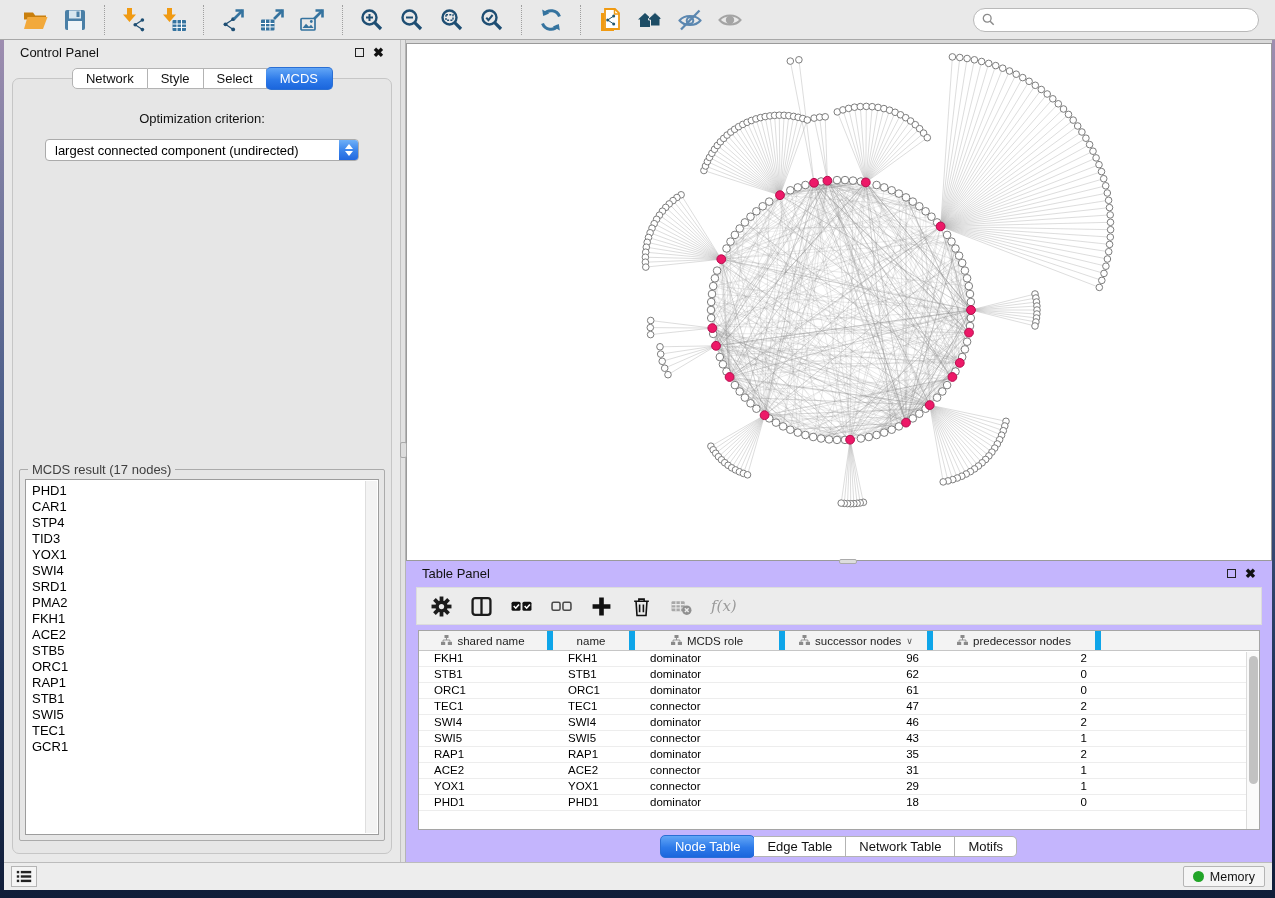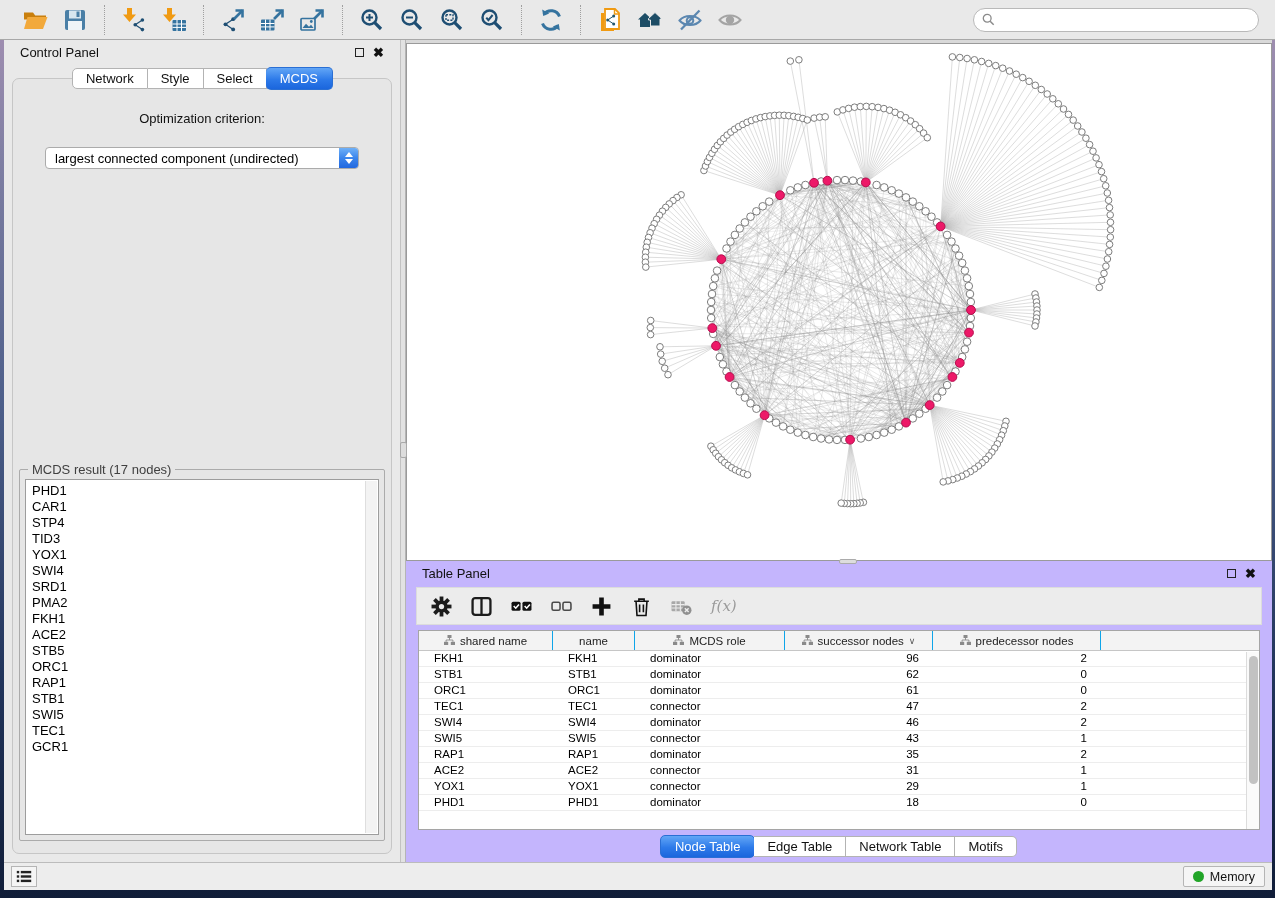--- a/index.html
+++ b/index.html
@@ -41,21 +41,21 @@
   .seg { background:#fff; border:1px solid #b3b3b3; border-left:none; font-size:13px;
     padding:2px 13px; color:#111; cursor:default; line-height:15px; }
   .seg:first-child { border-left:1px solid #b3b3b3; border-radius:5px 0 0 5px; }
   .seg:last-child { border-radius:0 5px 5px 0; }
   .seg.active { background:linear-gradient(180deg,#62a6f6 0%,#2d7ae9 55%,#1b66dd 100%);
     color:#fff; border-color:#2a6fd4; border-radius:5px; margin:-1px -1px; padding:3px 14px; }
   .cp-body { flex:1; margin:0 8px 8px; margin-top:-11px; background:#e6e6e6;
     border:1px solid #c6c6c6; border-radius:7px; padding-top:32px;
     display:flex; flex-direction:column; min-height:0; }
   .opt-label { text-align:center; font-size:13px; color:#111; margin-bottom:13px; }
-  .dropdown { width:314px; height:22px; margin:8px auto; background:#fff; border:1px solid #ababab;
+  .dropdown { width:314px; height:22px; margin:0 auto; background:#fff; border:1px solid #ababab;
     border-radius:4px; display:flex; align-items:center; position:relative; cursor:default; }
   .dropdown .dd-text { flex:1; font-size:13px; padding:0 4px 0 9px; white-space:nowrap; }
   .dd-stepper { width:19px; align-self:stretch; border-radius:0 3px 3px 0;
     background:linear-gradient(180deg,#6fb0f7 0%,#3b85ec 50%,#2268df 100%);
     display:flex; flex-direction:column; align-items:center; justify-content:center; gap:2px; }
   .dd-up { width:0; height:0; border-left:4px solid transparent; border-right:4px solid transparent;
     border-bottom:5px solid #fff; }
   .dd-down { width:0; height:0; border-left:4px solid transparent; border-right:4px solid transparent;
     border-top:5px solid #fff; }
   .btn-row { display:flex; justify-content:center; gap:14px; margin-top:12px; }
@@ -97,21 +97,21 @@
     border:1px solid #ababab; border-radius:2px; }
   .tp-toolbar { height:38px; flex:none; margin:2px 10px 0; background:#ececec;
     border:1px solid #dcdcdc; display:flex; align-items:center; gap:19px; padding:0 14px; }
   .tp-btn { display:flex; align-items:center; justify-content:center; }
   .tp-btn svg { width:21px; height:21px; }
   .fx-glyph { font-family:"DejaVu Serif", serif; font-style:italic; font-size:15px; color:#9a9a9a; }
   .table-wrap { flex:1; margin:5px 12px 0; border:1px solid #a5a5a5; background:#fff;
     overflow:hidden; display:flex; flex-direction:column; position:relative; min-height:0; }
   .thead { display:flex; height:20px; flex:none; background:#f3f3f3; border-bottom:1px solid #c6c6c6; }
   .th { display:flex; align-items:center; justify-content:center; gap:5px; font-size:11.5px;
-    color:#222; border-right:1px solid #0ea5e9; flex:none; cursor:default; }
+    color:#222; border-right:6px solid #0ea5e9; flex:none; cursor:default; }
   .th svg { flex:none; }
   .sort-chev { font-size:9px; color:#555; }
   .tbody { flex:1; overflow:hidden; }
   .tr { display:flex; height:16px; border-bottom:1px solid #ededed; }
   .td { font-size:11.5px; color:#000; flex:none; overflow:hidden; white-space:nowrap; line-height:15px; }
   .td.left { padding-left:15px; text-align:left; }
   .td.right { padding-right:14px; text-align:right; }
   .t-scroll { position:absolute; top:21px; bottom:0; right:0; width:13px; background:#fafafa;
     border-left:1px solid #dcdcdc; }
   .t-thumb { position:absolute; top:4px; right:1.5px; width:9px; height:128px; background:#c2c2c2;

